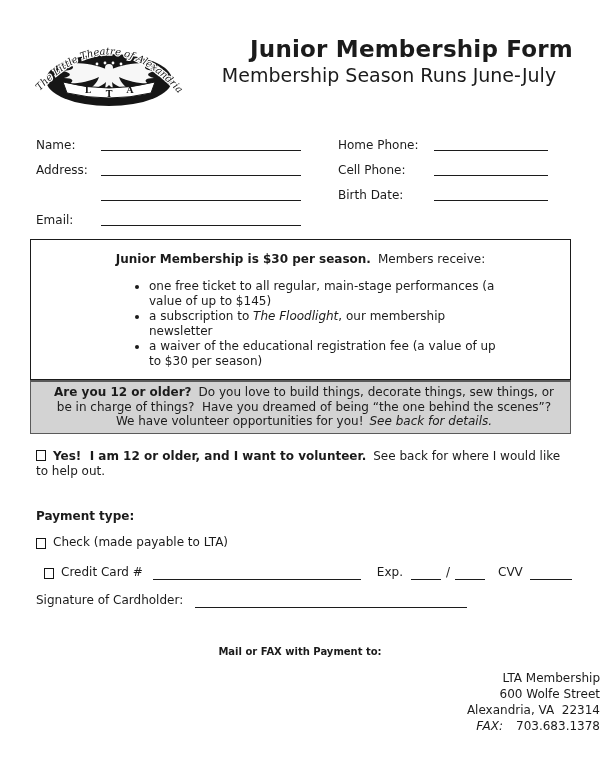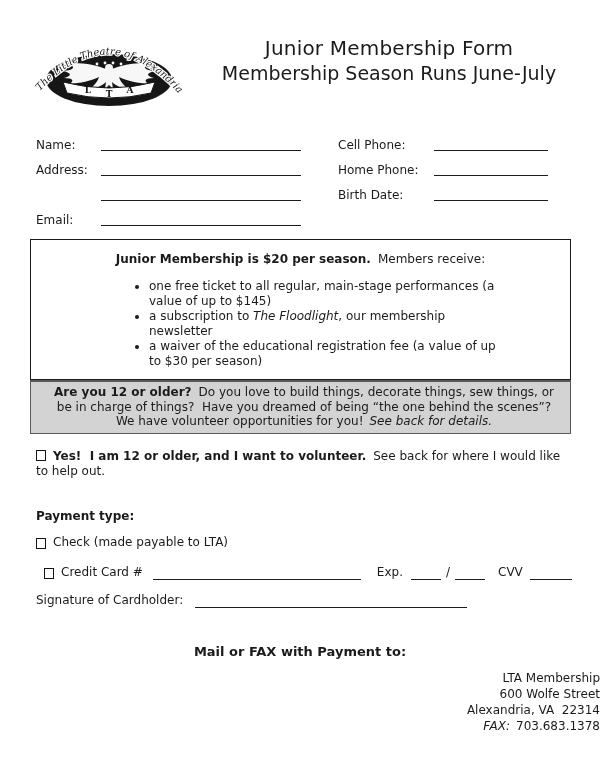--- a/index.html
+++ b/index.html
@@ -11,21 +11,21 @@
   .page{position:relative;width:600px;height:776px;padding-top:30px;box-sizing:border-box;}
   .b{font-weight:bold;}
   .i{font-style:italic;}
   .pw{white-space:pre-wrap;}
   .gap{margin-left:7px;}
 
   
   .header{position:relative;height:78px;margin-left:33px;}
   .logo{position:absolute;left:0;top:0;width:152px;height:78px;}
   .title-block{position:absolute;left:172px;top:6px;width:368px;text-align:center;}
-  .title-block h1{margin:0;font-size:20px;font-weight:normal;letter-spacing:.2px;}
+  .title-block h1{margin:0;font-size:23px;font-weight:bold;letter-spacing:.2px;text-align:right;}
   .subtitle{font-size:19px;margin-top:2px;}
 
   
   .contact{display:flex;margin:20px 0 0 36px;width:512px;}
   .ccol{display:flex;flex-direction:column;}
   .ccol.left{width:265px;margin-right:37px;}
   .ccol.right{width:210px;}
   .frow{display:flex;height:25px;align-items:flex-end;}
   .flabel{flex:none;line-height:15px;}
   .left .flabel{width:59px;}
@@ -61,21 +61,21 @@
   .ccline{width:208px;margin-left:10px;}
   .expline{width:30px;margin-left:8px;}
   .expline2{width:30px;margin-left:5px;}
   .cvvline{width:42px;margin-left:7px;}
   .explabel{margin-left:16px;}
   .slash{margin-left:5px;}
   .cvvlabel{margin-left:13px;}
   .sigline{width:272px;margin-left:12px;}
 
   
-  .mailhead{margin-top:36px;text-align:center;font-size:13px;line-height:15px;}
+  .mailhead{margin-top:36px;text-align:center;font-size:10px;line-height:15px;}
   .mailaddr{margin-top:11px;text-align:right;line-height:16px;}
 </style>
 </head>
 <body>
 
 <div class="page">
 
   <div class="header">
     <div class="logo">
       <svg width="152" height="78" viewBox="0 0 152 78">
@@ -122,36 +122,36 @@
           <span class="flabel"></span>
           <span class="fline"></span>
         </div>
       <div class="frow">
           <span class="flabel">Email:</span>
           <span class="fline"></span>
         </div>
     </div>
     <div class="ccol right">
       <div class="frow">
-          <span class="flabel">Cell Phone:</span>
+          <span class="flabel">Home Phone:</span>
           <span class="fline"></span>
         </div>
       <div class="frow">
-          <span class="flabel">Home Phone:</span>
+          <span class="flabel">Cell Phone:</span>
           <span class="fline"></span>
         </div>
       <div class="frow">
           <span class="flabel">Birth Date:</span>
           <span class="fline"></span>
         </div>
     </div>
   </div>
 
   <div class="membox">
-    <div class="mhead"><span class="b pw">Junior Membership is $20 per season.</span><span class="gap pw">Members receive:</span></div>
+    <div class="mhead"><span class="b pw">Junior Membership is $30 per season.</span><span class="gap pw">Members receive:</span></div>
     <ul>
       <li><span class="pw">one free ticket to all regular, main-stage performances (a value of up to $145)</span><span class="i pw"></span><span class="pw"></span></li>
       <li><span class="pw">a subscription to </span><span class="i pw">The Floodlight</span><span class="pw">, our membership newsletter</span></li>
       <li><span class="pw">a waiver of the educational registration fee (a value of up to $30 per season)</span><span class="i pw"></span><span class="pw"></span></li>
     </ul>
   </div>
 
   <div class="graybox"><span class="b pw">Are you 12 or older?</span><span class="gap pw">Do you love to build things, decorate things, sew things, or be in charge of things?  Have you dreamed of being “the one behind the scenes”?  We have volunteer opportunities for you!</span><span class="i pw" style="margin-left:6px;">See back for details.</span></div>
 
   <div class="yespara"><span class="cbx"></span><span class="b pw">Yes!  I am 12 or older, and I want to volunteer.</span><span class="gap pw">See back for where I would like to help out.</span></div>
@@ -178,16 +178,16 @@
   <div class="payrow sigrow">
       <span class="pw">Signature of Cardholder:</span>
       <span class="sline sigline"></span>
     </div>
 
   <div class="mailhead b">Mail or FAX with Payment to:</div>
   <div class="mailaddr">
     <div>LTA Membership</div>
     <div>600 Wolfe Street</div>
     <div class="pw">Alexandria, VA  22314</div>
-    <div><span class="i pw">FAX:</span><span class="pw" style="margin-left:6px;">703.683.1378</span></div>
+    <div><span class="i pw">FAX:</span><span class="pw" style="margin-left:13px;">703.683.1378</span></div>
   </div>
 
 </div>
 
 </body></html>

